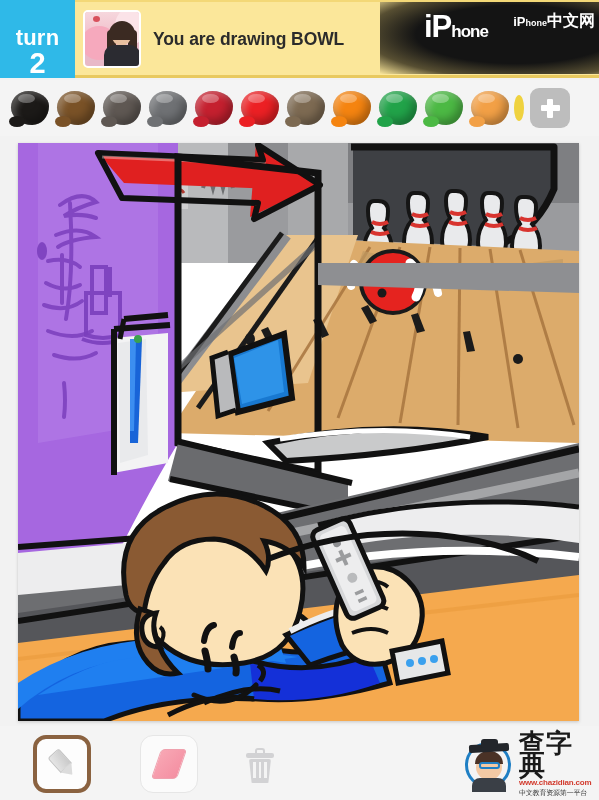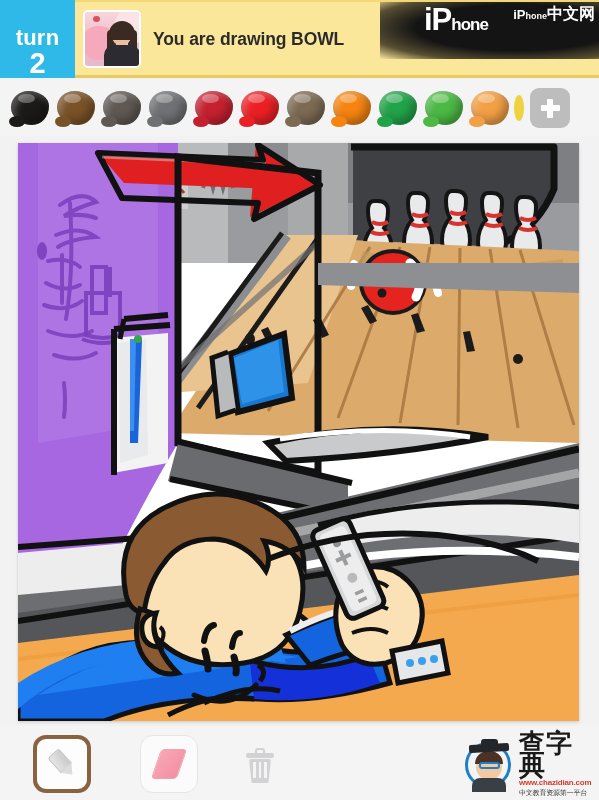--- a/index.html
+++ b/index.html
@@ -40,21 +40,21 @@
   .av-body { position:absolute; left:19px; top:33px; width:36px; height:27px; background:#2b2b31; border-radius:10px 10px 0 0; }
   .av-dot { position:absolute; left:8px; top:4px; width:7px; height:6px; background:#d8505c; border-radius:50%; }
 
   .prompt-text {
     margin-left:12px; color:#2b2b2b; font-size:17.5px; font-weight:bold;
     line-height:22px; letter-spacing:-0.1px;
   }
 
   
   .tgbus {
-    position:absolute; right:0; top:0; width:219px; height:57px;
+    position:absolute; right:0; top:0; width:219px; height:72px;
     background:radial-gradient(ellipse at 62% 45%, #141414 0%, #141414 52%, rgba(24,20,10,.72) 78%, rgba(251,231,154,0) 100%);
     display:flex; align-items:center; justify-content:flex-end; pointer-events:none;padding-left:36px;
   }
   .tg-in { position:relative; width:200px; height:62px; }
   .tg-big {
     position:absolute; left:8px; top:4px; color:#ffffff; font-weight:bold;
     font-size:31px; line-height:31px; letter-spacing:-1px;
   }
   .tg-big sub { font-size:17px; vertical-align:baseline; }
   .tg-url {

